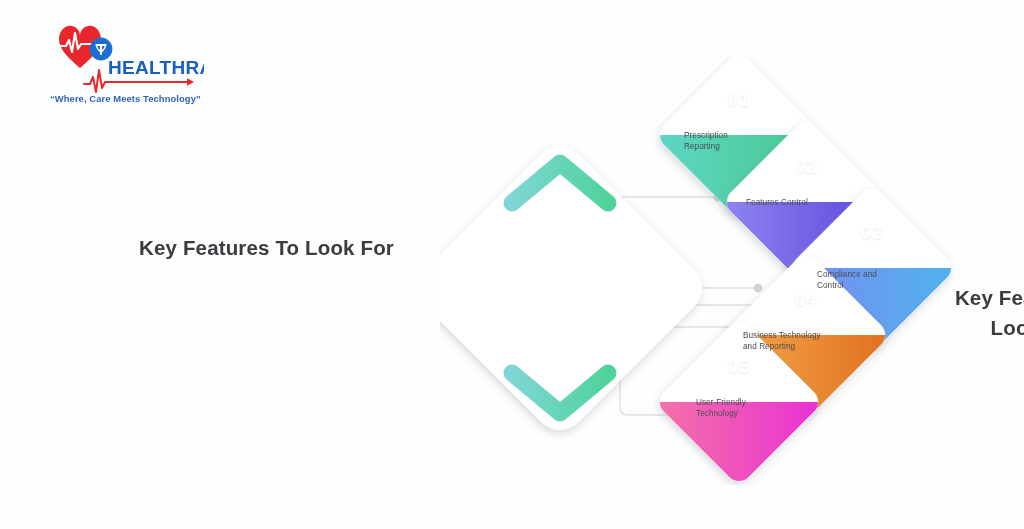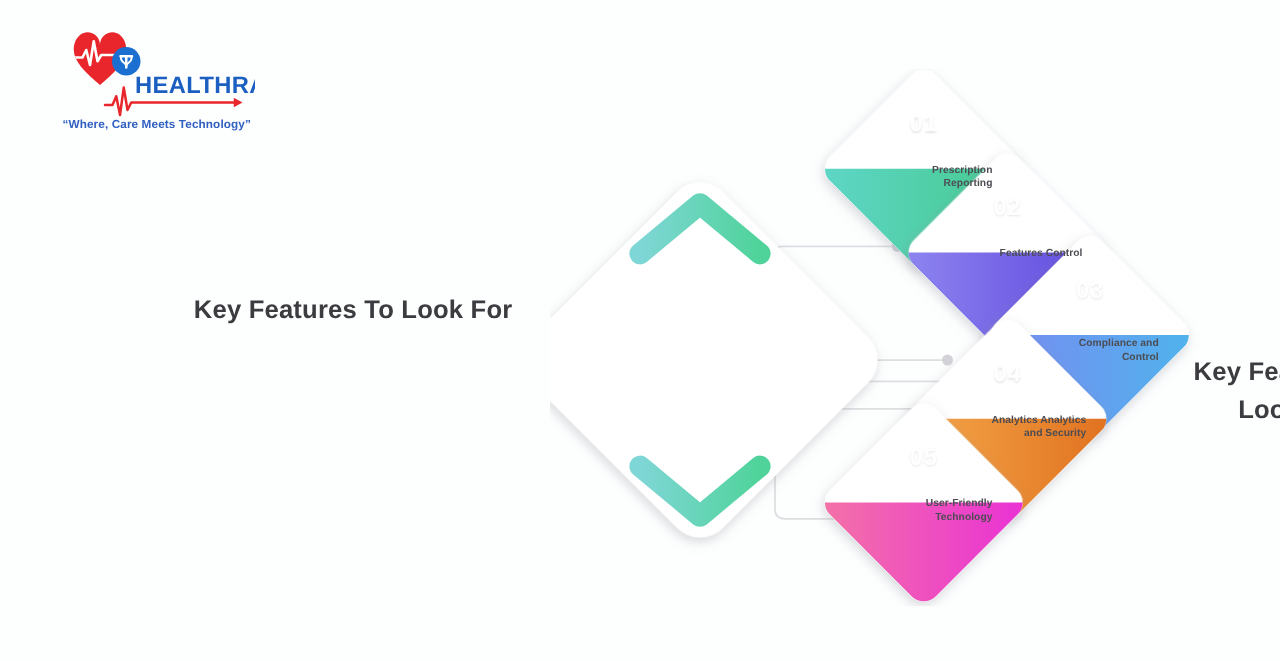--- a/index.html
+++ b/index.html
@@ -22,21 +22,21 @@
   .logo-tag{
     font-family:"Liberation Sans", sans-serif;
     font-weight:bold; font-size:9.4px; letter-spacing:.1px;
     fill:#2f5fc0;
   }
 
   
   #left-heading{
     position:absolute; left:139px; top:236px;
     font-size:20.5px; font-weight:bold; color:#3b3b40;
-    letter-spacing:.15px; white-space:nowrap;margin-left:16px;
+    letter-spacing:.15px; white-space:nowrap;
   }
 
   
   #diagram{ position:absolute; left:440px; top:55px; width:560px; height:430px; }
   #diagram svg{ display:block; position:absolute; left:0; top:0; }
 
   .center-title{
     position:absolute;
     left:497px; top:228px;
     width:196px;
@@ -48,22 +48,22 @@
 
   .card-num{
     position:absolute;
     font-size:19px; font-weight:bold; color:#ffffff;
     letter-spacing:.7px;
     text-align:center;
     text-shadow:0 1px 2px rgba(0,0,0,.10);
   }
   .card-label{
     position:absolute;
-    font-size:8.2px; font-weight:bold; color:#4c4c52;
-    text-align:right; line-height:1.32;
+    font-size:8.2px; font-weight:normal; color:#4c4c52;
+    text-align:left; line-height:1.32;
     letter-spacing:.05px;
   }
 </style>
 </head>
 <body>
 
 <div id="logo">
   <svg width="160" height="88" viewBox="0 0 160 88">
     <defs>
       <clipPath id="heartclip">
@@ -259,23 +259,23 @@
   </div>
 
   <div class="card-num" style="left:402px; top:167px; width:60px;">03</div>
   <div class="card-label" style="left:377px; top:215px; width:110px;">
     <div>Compliance and</div>
     <div>Control</div>
   </div>
 
   <div class="card-num" style="left:336px; top:234px; width:60px;">04</div>
   <div class="card-label" style="left:303px; top:276px; width:126px;">
-    <div>Analytics Analytics</div>
-    <div>and Security</div>
+    <div>Business Technology</div>
+    <div>and Reporting</div>
   </div>
 
   <div class="card-num" style="left:269px; top:301px; width:60px;">05</div>
-  <div class="card-label" style="left:244px; top:343px; width:110px;">
+  <div class="card-label" style="left:256px; top:343px; width:110px;">
     <div>User-Friendly</div>
     <div>Technology</div>
   </div>
 
 </div>
 
 </body></html>

